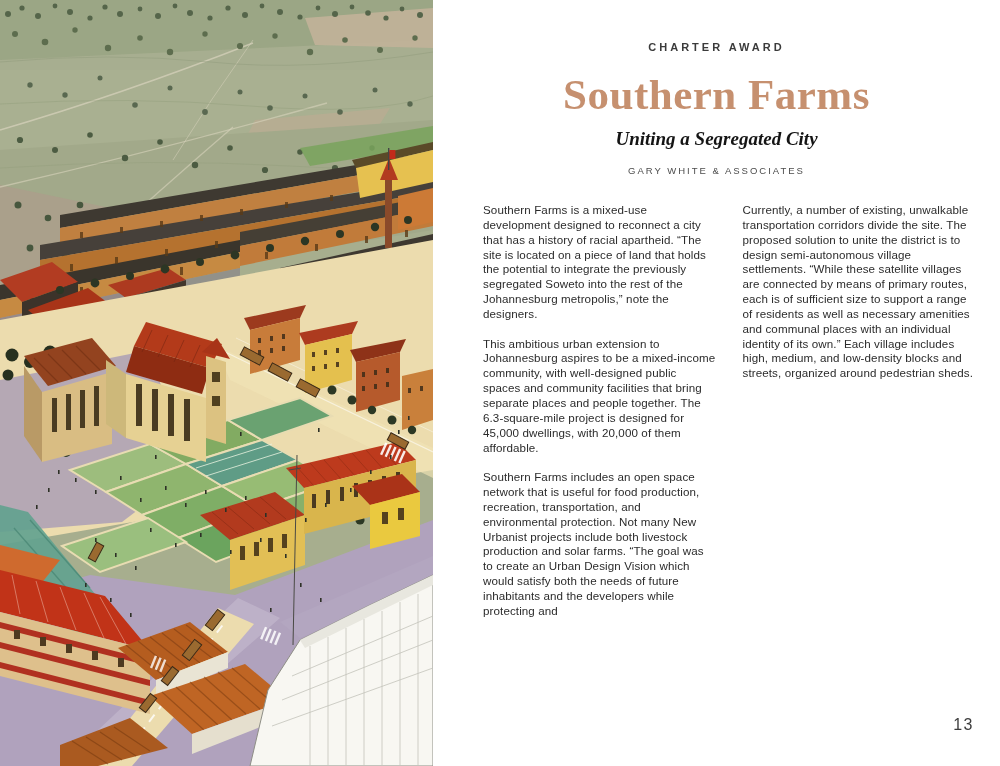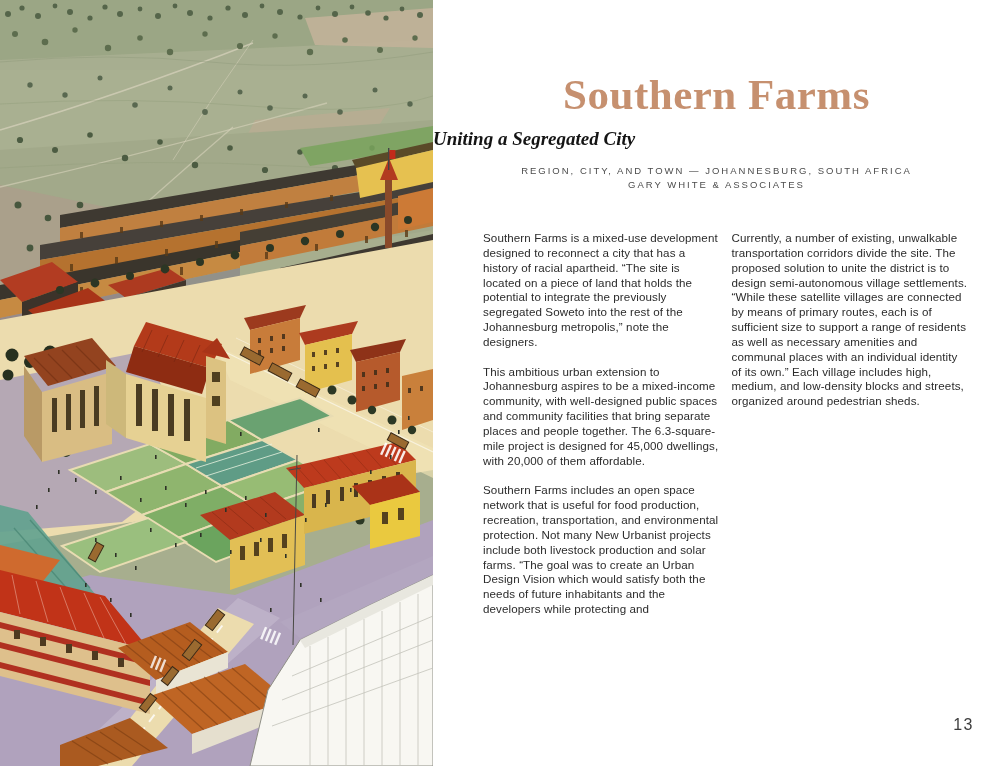--- a/index.html
+++ b/index.html
@@ -10,28 +10,28 @@
   .illustration { position:absolute; left:0; top:0; width:433px; height:766px; }
   .illustration svg { display:block; width:100%; height:100%; }
 
   .content { position:absolute; left:433px; top:0; width:567px; height:766px; }
 
   .eyebrow { position:absolute; top:41px; left:0; width:100%; text-align:center;
              font-size:11px; font-weight:700; letter-spacing:3px; color:var(--eyebrow-text,#3b3b3b); }
   .title   { position:absolute; top:70px; left:0; width:100%; text-align:center;
              font-family:"Liberation Serif",serif; font-weight:700; font-size:43px;
              color:var(--title-accent,#c6906f); letter-spacing:0.5px; }
-  .subtitle{ position:absolute; top:128px; left:0; width:100%; 
+  .subtitle{ position:absolute; top:128px; left:0; width:100%; text-align:center;
              font-family:"Liberation Serif",serif; font-style:italic; font-weight:700;
              font-size:19px; color:#141414; }
   .meta    { position:absolute; top:164px; left:0; width:100%; text-align:center;
              font-size:9.5px; letter-spacing:2px; color:var(--meta-text,#4c4c4c); line-height:14px; }
   .meta .meta-line { display:block; }
 
-  .columns { position:absolute; top:203px; left:50px; width:492px; display:flex; gap:12px;margin-top:28px; }
+  .columns { position:absolute; top:203px; left:50px; width:492px; display:flex; gap:27px; }
   .col { width:236.5px; font-size:11.6px; line-height:14.85px; color:var(--body-text,#2b2b2b);
          letter-spacing:0.1px; }
   .col p { margin:0 0 14.85px 0; }
 
   .page-number { position:absolute; right:26px; bottom:32px; font-size:16px;
                  letter-spacing:1.5px; color:#3d3d3d; }
 </style>
 </head>
 <body>
 
@@ -458,24 +458,24 @@
           <rect x="48" y="488" width="1.6" height="4"></rect>
         <rect x="36" y="505" width="1.6" height="4"></rect>
           <rect x="155" y="455" width="1.6" height="4"></rect>
         <rect x="240" y="432" width="1.6" height="4"></rect>
           <rect x="318" y="428" width="1.6" height="4"></rect>
       </g>
     </svg>
   </div>
 
   <div class="content">
+    <div class="eyebrow">CHARTER AWARD</div>
     <h1 class="title">Southern Farms</h1>
     <div class="subtitle">Uniting a Segregated City</div>
     <div class="meta">
-      <span class="meta-line">REGION, CITY, AND TOWN — JOHANNESBURG, SOUTH AFRICA</span>
       <span class="meta-line">GARY WHITE &amp; ASSOCIATES</span>
     </div>
     <div class="columns">
       <div class="col">
           <p>Southern Farms is a mixed-use development designed to reconnect a city that has a history of racial apartheid. “The site is located on a piece of land that holds the potential to integrate the previously segregated Soweto into the rest of the Johannesburg metropolis,” note the designers.</p>
           <p>This ambitious urban extension to Johannesburg aspires to be a mixed-income community, with well-designed public spaces and community facilities that bring separate places and people together. The 6.3-square-mile project is designed for 45,000 dwellings, with 20,000 of them affordable.</p>
           <p>Southern Farms includes an open space network that is useful for food production, recreation, transportation, and environmental protection. Not many New Urbanist projects include both livestock production and solar farms. “The goal was to create an Urban Design Vision which would satisfy both the needs of future inhabitants and the developers while protecting and</p>
         </div>
       <div class="col">
           <p>Currently, a number of existing, unwalkable transportation corridors divide the site. The proposed solution to unite the district is to design semi-autonomous village settlements. “While these satellite villages are connected by means of primary routes, each is of sufficient size to support a range of residents as well as necessary amenities and communal places with an individual identity of its own.” Each village includes high, medium, and low-density blocks and streets, organized around pedestrian sheds.</p>

